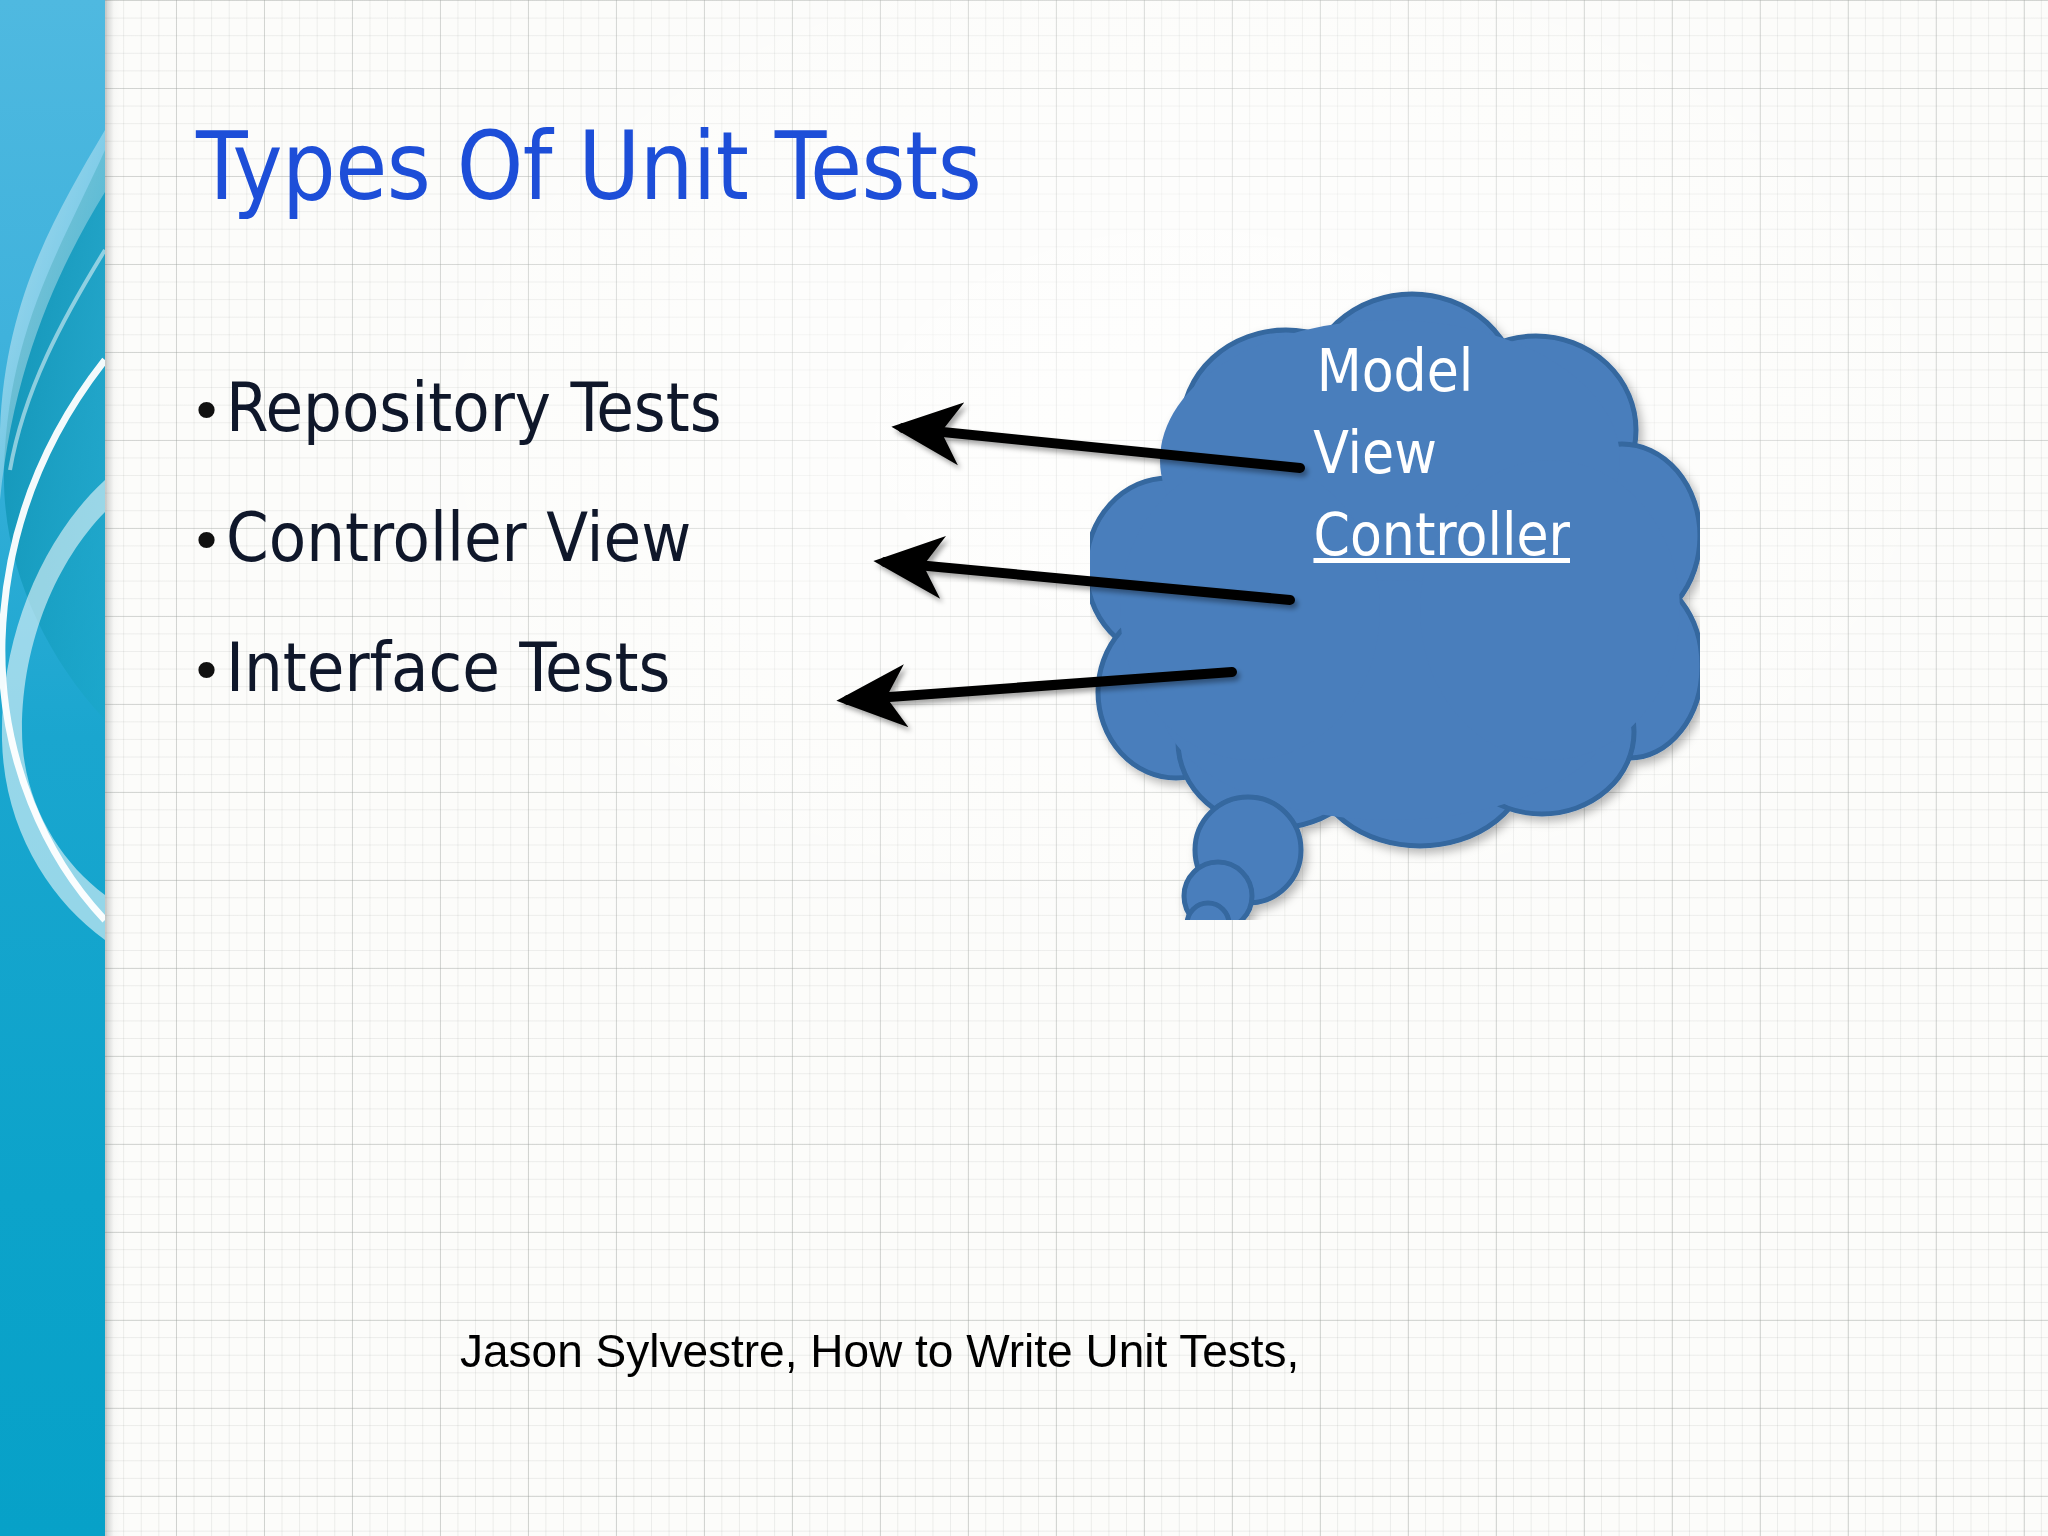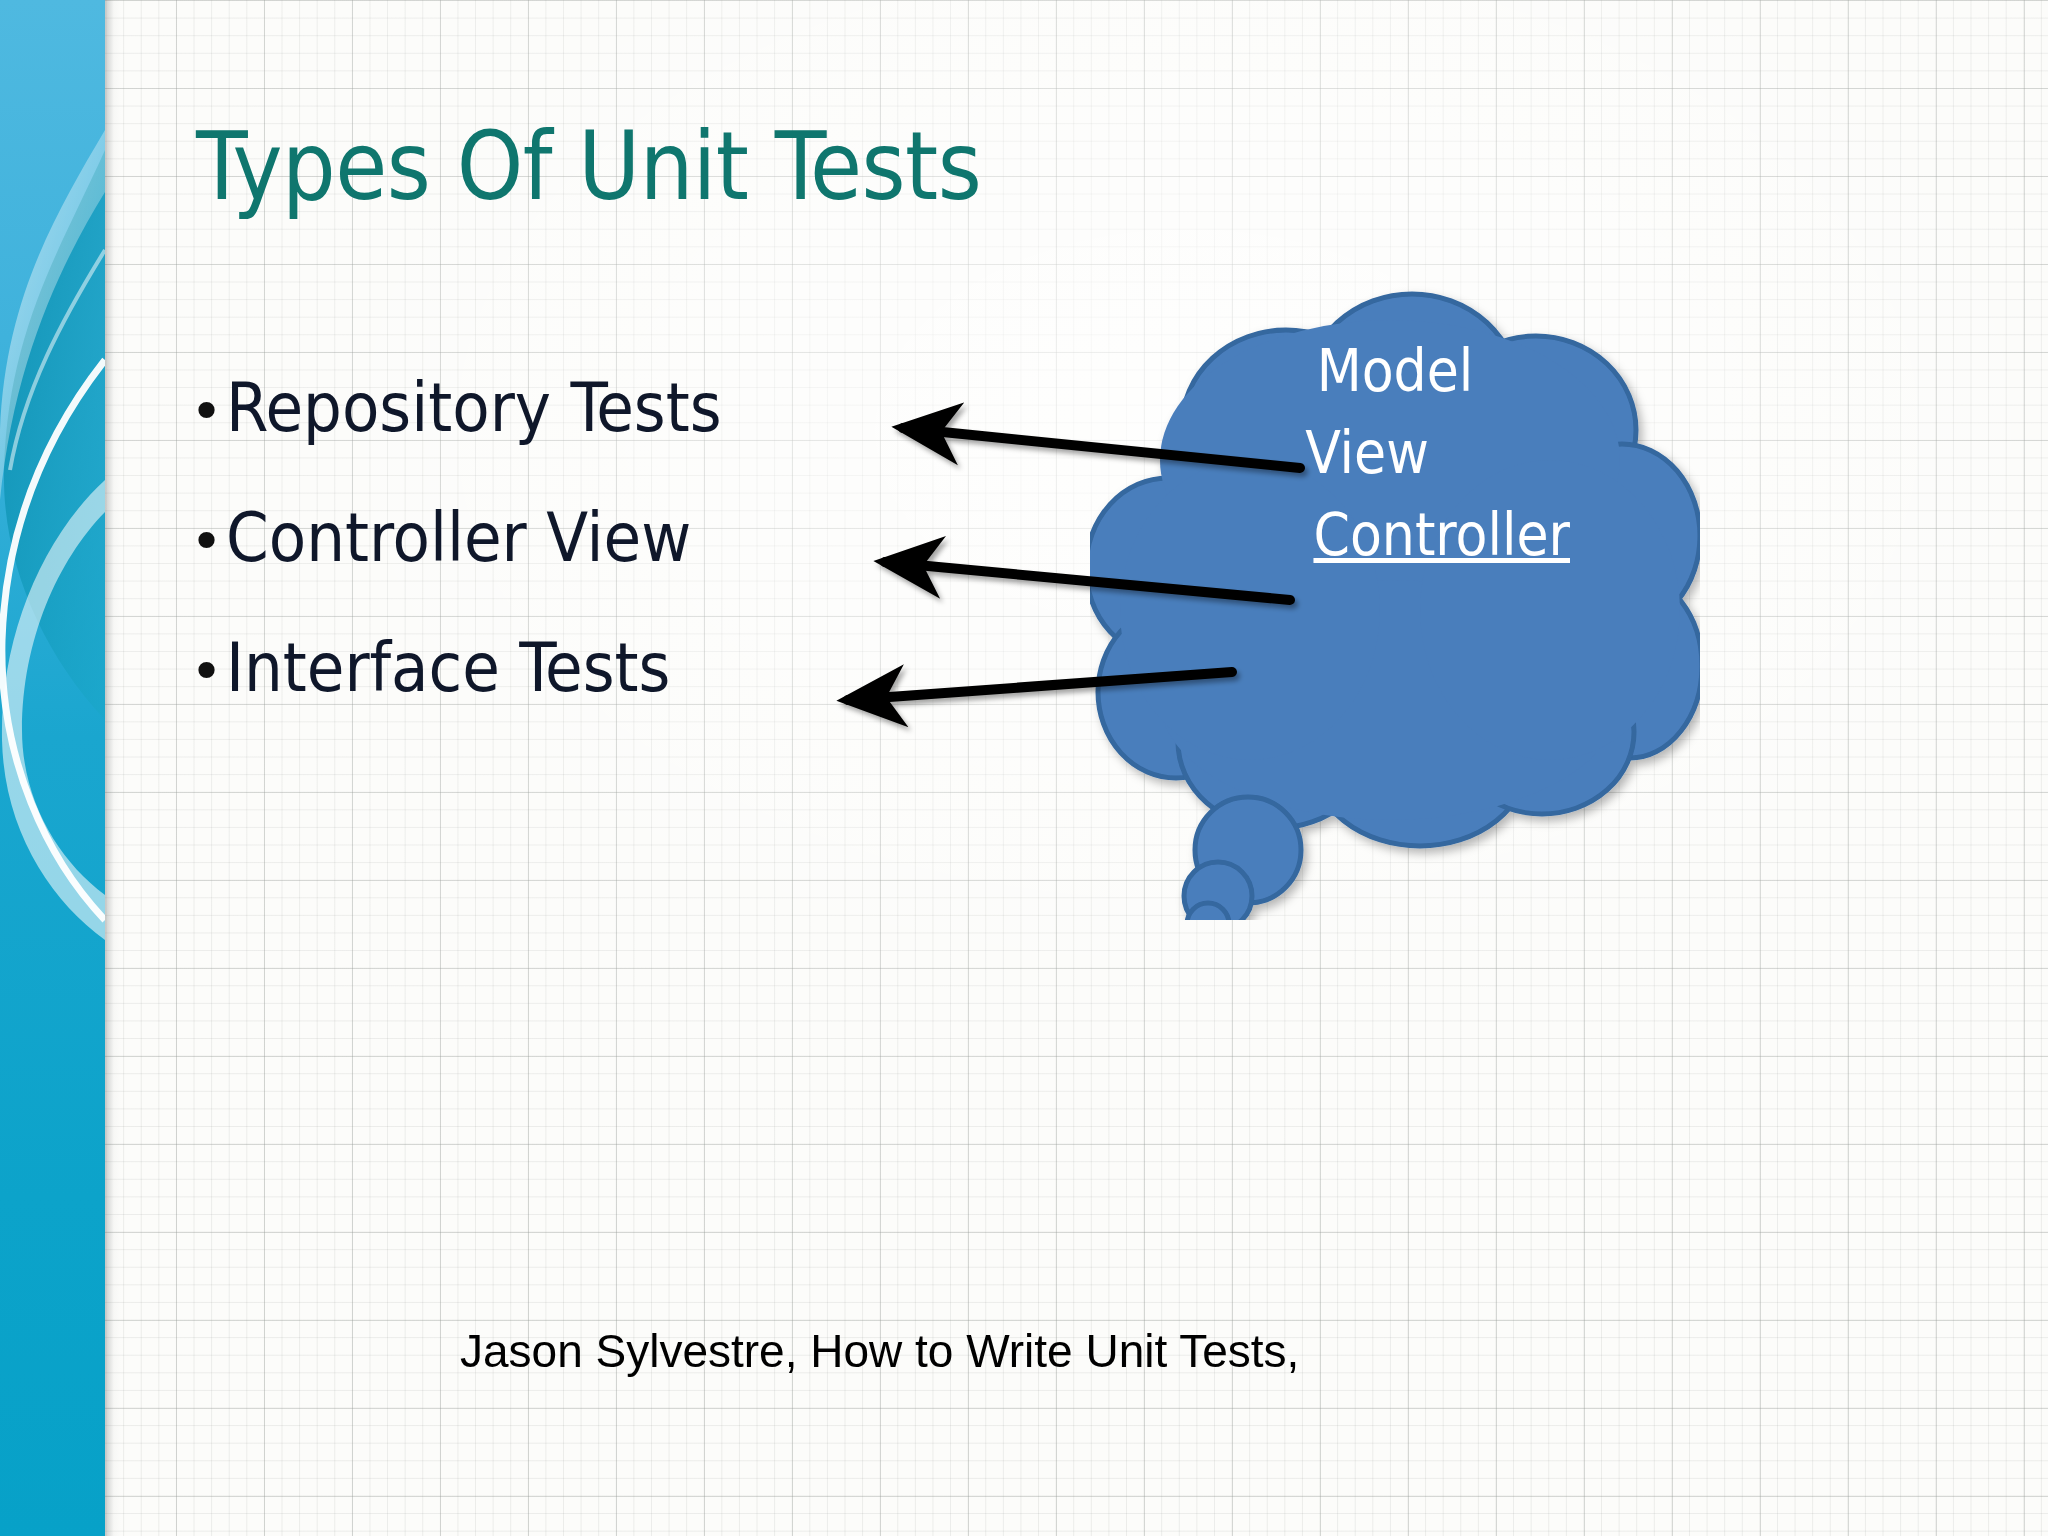--- a/index.html
+++ b/index.html
@@ -61,21 +61,21 @@
   }
 
   
   .title {
     position: absolute;
     left: 196px;
     top: 112px;
     font-size: 94px;
     font-weight: 300;
     letter-spacing: -0.5px;
-    color: #0f766e;
+    color: #1d4ed8;
     font-family: "DejaVu Sans Condensed", "Liberation Sans", sans-serif;
     white-space: nowrap;
   }
 
   
   .bullets {
     position: absolute;
     left: 190px;
     top: 368px;
     width: 740px;
@@ -114,21 +114,21 @@
     width: 610px;
     text-align: center;
     color: #ffffff;
     font-family: "DejaVu Sans Condensed", "Liberation Sans", sans-serif;
     font-size: 58px;
     font-weight: 400;
     line-height: 82px;
     pointer-events: none;
   }
   .cloud-line-1 { position: absolute; left: 60px; top: 50px; width: 490px; text-align: center; }
-  .cloud-line-2 { position: absolute; left: 52px; top: 132px; width: 450px; text-align: center; }
+  .cloud-line-2 { position: absolute; left: 60px; top: 132px; width: 450px; text-align: center; }
   .cloud-line-3 { position: absolute; left: 30px; top: 214px; width: 450px; text-align: right; text-decoration: underline; }
 
   
   .arrows {
     position: absolute;
     left: 0; top: 0;
     width: 2048px; height: 1536px;
     pointer-events: none;
   }
 

